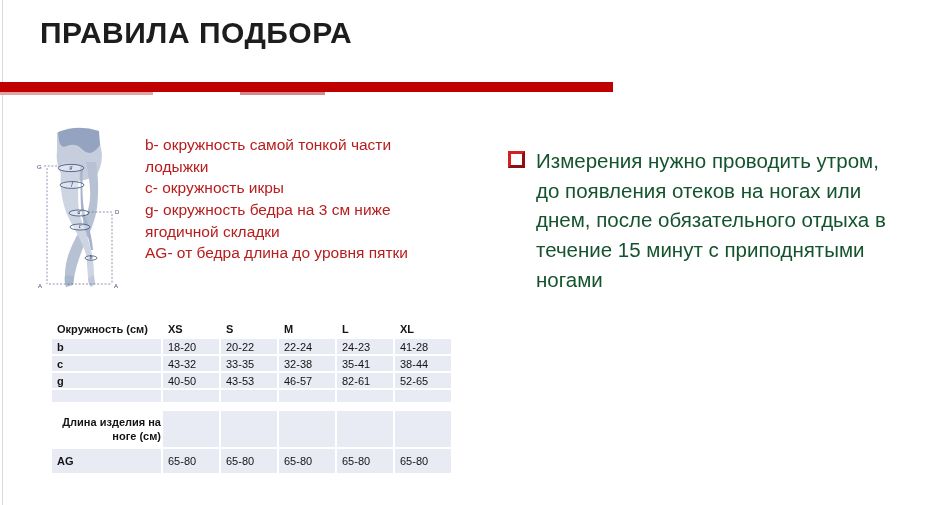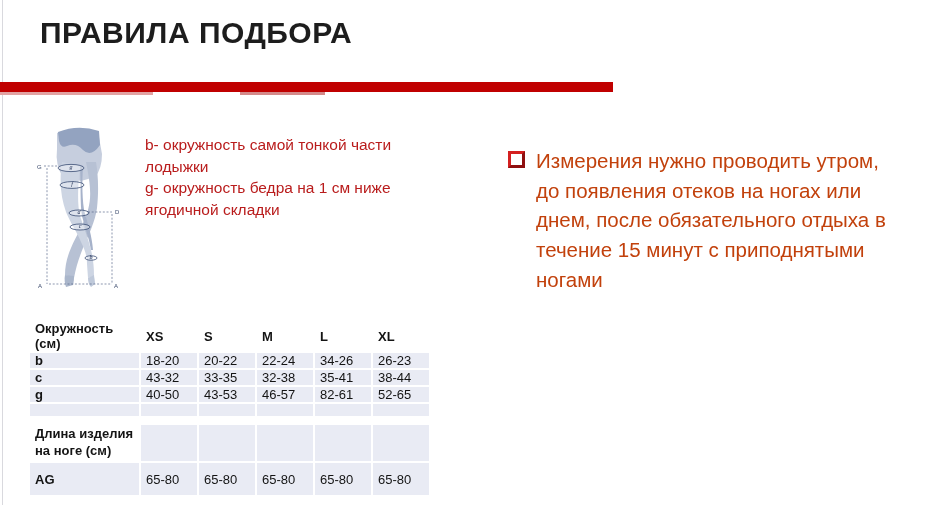--- a/index.html
+++ b/index.html
@@ -16,36 +16,36 @@
 
   .figure{position:absolute;left:36px;top:124px;width:92px;height:168px;}
 
   .defs{position:absolute;left:145px;top:134px;width:292px;font-size:15.5px;line-height:1.4;color:#b91c1c;}
   .defs .line{display:block;}
 
   .note{position:absolute;left:508px;top:146px;width:396px;display:flex;align-items:flex-start;}
   .note-bullet{flex:0 0 auto;width:11px;height:11px;margin-top:5px;background:#fff;
     border-style:solid;border-width:3px;
     border-color:#d42020 #8f1010 #8f1010 #d42020;}
-  .note-text{margin-left:11px;width:368px;font-size:20.5px;line-height:1.45;color:#c2410c;}
+  .note-text{margin-left:11px;width:368px;font-size:20.5px;line-height:1.45;color:#14532d;}
 
-  table.size-table{position:absolute;left:28px;top:319px;border-collapse:separate;border-spacing:2px;
-    font-size:13px;color:#141414;table-layout:fixed;}
+  table.size-table{position:absolute;left:50px;top:319px;border-collapse:separate;border-spacing:2px;
+    font-size:11px;color:#141414;table-layout:fixed;}
   table.size-table td{background:#e9ebf4;padding:0 0 0 5px;vertical-align:middle;overflow:hidden;}
   table.size-table td.rowlabel{width:104px;font-weight:bold;}
   table.size-table td.val{width:51px;margin-left:44px;}
   tr.r-header{height:16px;}
   tr.r-header td{background:transparent;font-weight:bold;}
   tr.r-data{height:15px;}
   tr.r-spacer{height:12px;}
   tr.r-gap{height:5px;}
   tr.r-gap td{background:transparent;}
   tr.r-length{height:36px;}
-  tr.r-length td.rowlabel{background:transparent;font-weight:bold;line-height:1.3;}
-  tr.r-ag{height:32px;}
+  tr.r-length td.rowlabel{background:transparent;font-weight:bold;line-height:1.3;text-align:right;}
+  tr.r-ag{height:24px;}
 </style>
 </head>
 <body>
 
 <div class="slide">
 
   <div class="page-title">ПРАВИЛА ПОДБОРА</div>
 
   <div class="bar-main"></div>
   <div class="bar-sub-a"></div>
@@ -90,21 +90,23 @@
     <g font-size="6" fill="#3d4c6e" font-family="Liberation Sans, sans-serif">
       <text x="1" y="44.5">G</text>
       <text x="79" y="90">D</text>
       <text x="2" y="164">A</text>
       <text x="78" y="164">A</text>
     </g>
   </svg>
 
   <div class="defs">
     <span class="line">b- окружность самой тонкой части лодыжки</span>
-    <span class="line">g- окружность бедра на 1 см ниже ягодичной складки</span>
+    <span class="line">c- окружность икры</span>
+    <span class="line">g- окружность бедра на 3 см ниже ягодичной складки</span>
+    <span class="line">AG- от бедра длина до уровня пятки</span>
   </div>
 
   <div class="note">
     <div class="note-bullet"></div>
     <div class="note-text">Измерения нужно проводить утром, до появления отеков на ногах или днем, после обязательного отдыха в течение 15 минут с приподнятыми ногами</div>
   </div>
 
   <table class="size-table">
     <tbody>
         <tr class="r-header">
@@ -113,22 +115,22 @@
       <td class="val">S</td>
       <td class="val">M</td>
       <td class="val">L</td>
       <td class="val">XL</td>
     </tr>
     <tr class="r-data">
       <td class="rowlabel">b</td>
       <td class="val">18-20</td>
       <td class="val">20-22</td>
       <td class="val">22-24</td>
-      <td class="val">34-26</td>
-      <td class="val">26-23</td>
+      <td class="val">24-23</td>
+      <td class="val">41-28</td>
     </tr>
     <tr class="r-data">
       <td class="rowlabel">c</td>
       <td class="val">43-32</td>
       <td class="val">33-35</td>
       <td class="val">32-38</td>
       <td class="val">35-41</td>
       <td class="val">38-44</td>
     </tr>
     <tr class="r-data">

